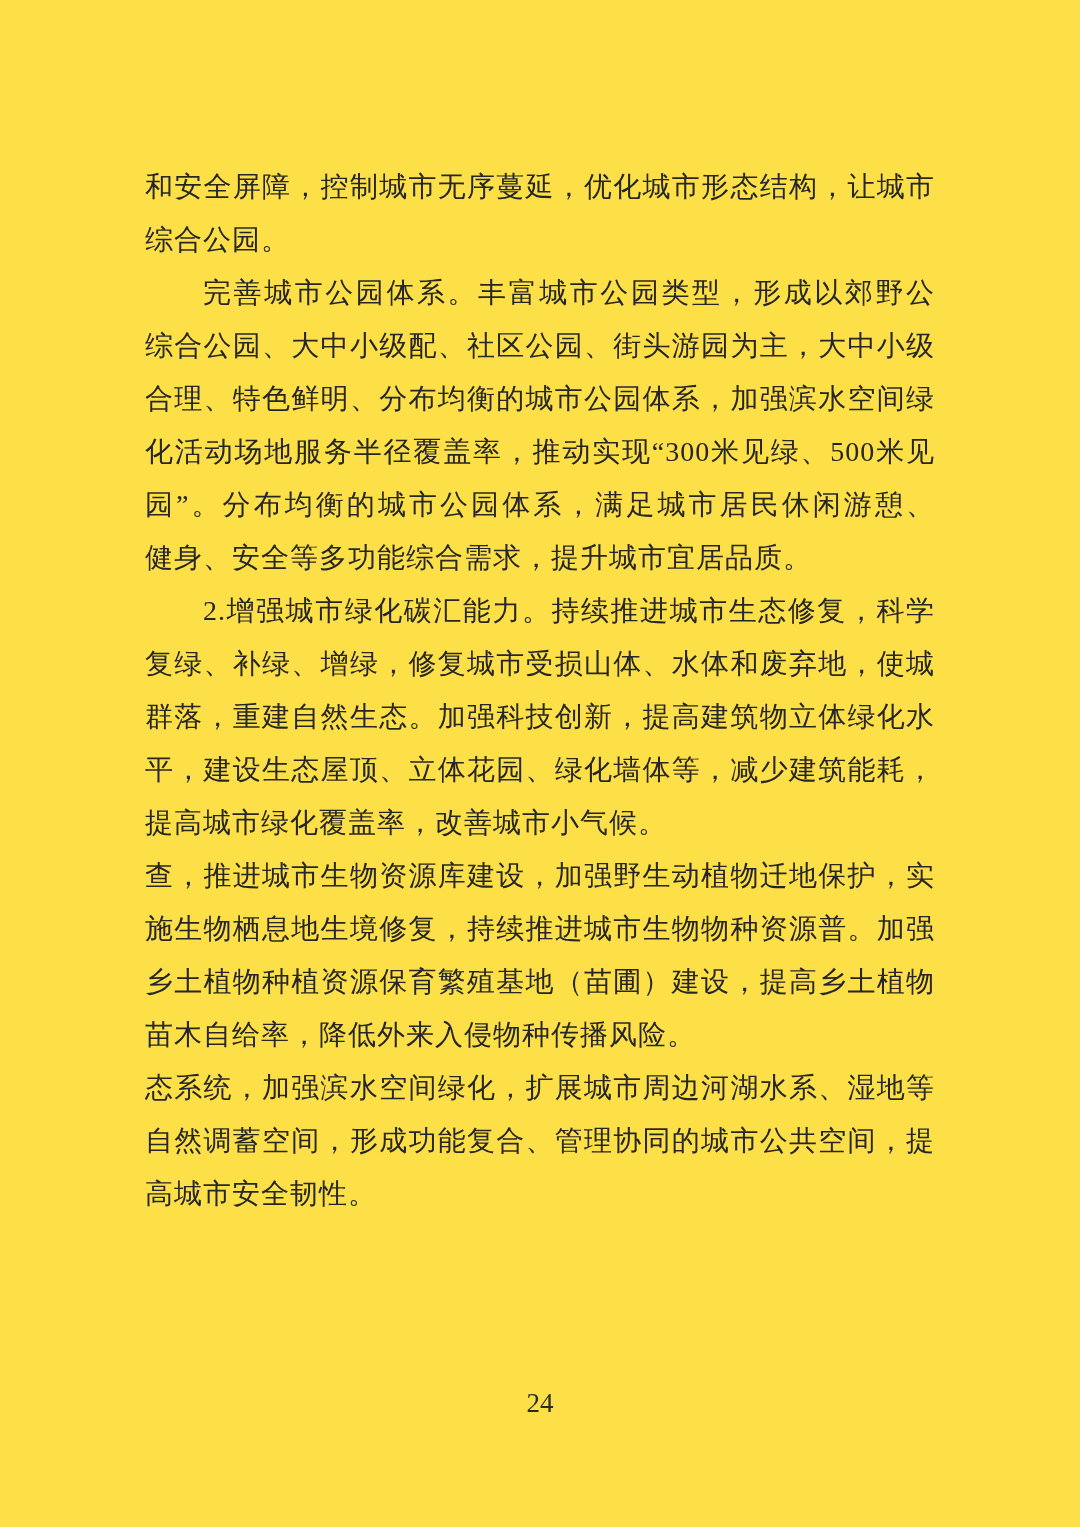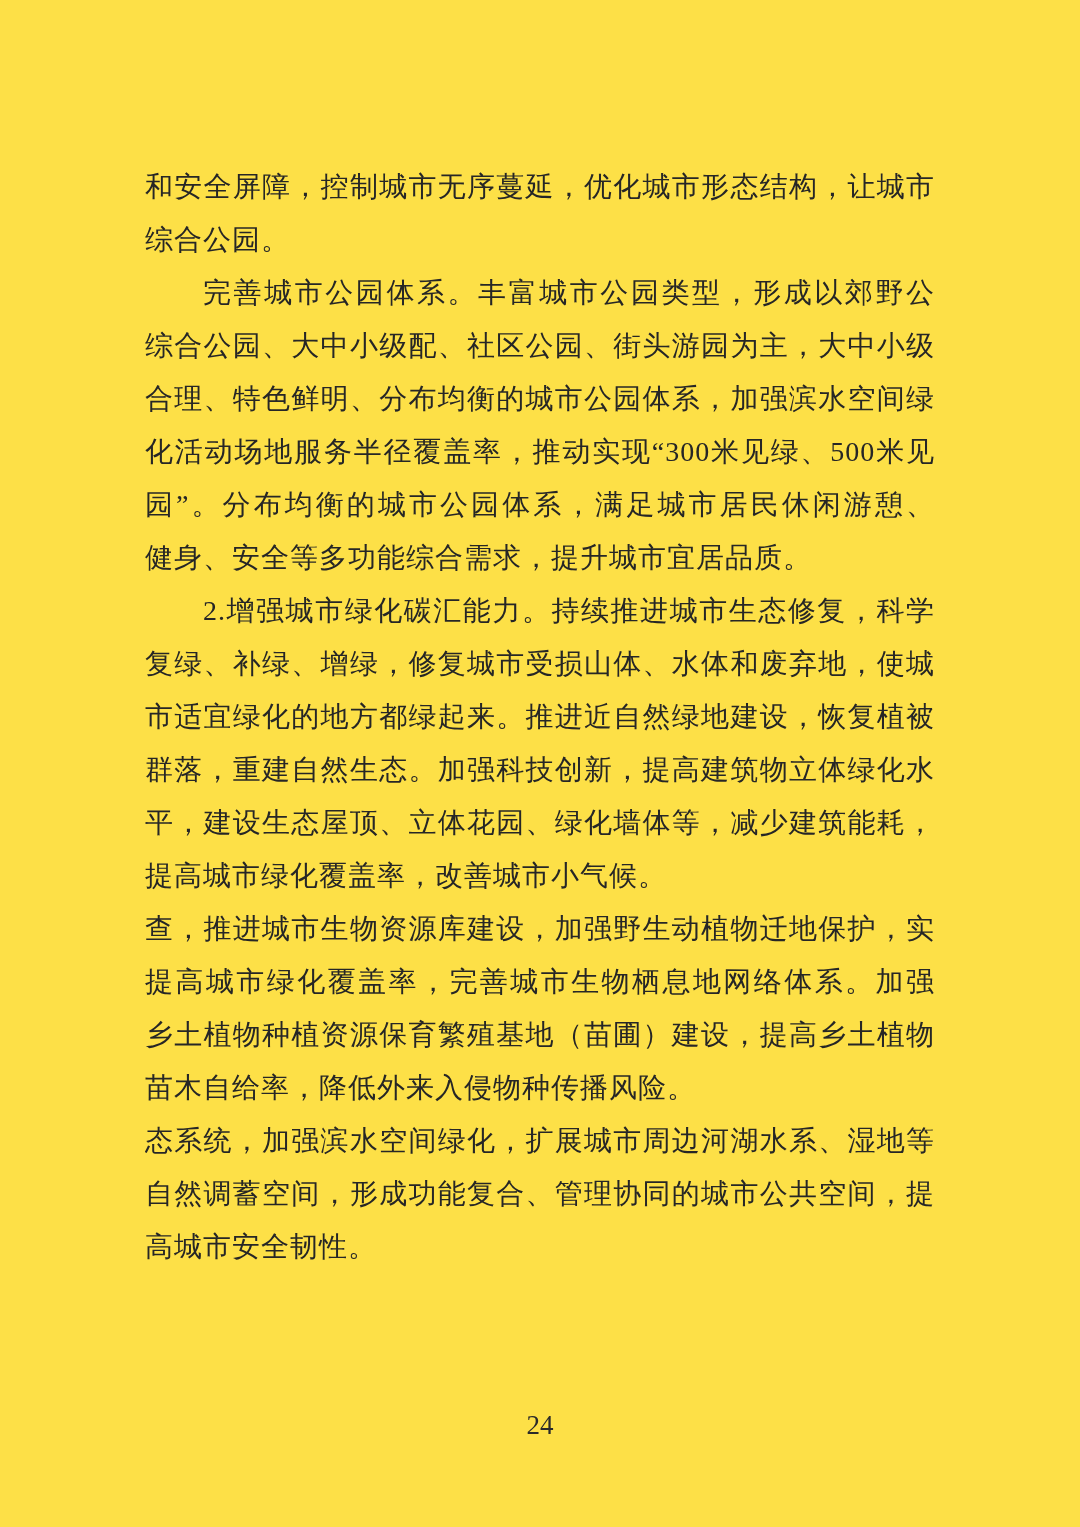--- a/index.html
+++ b/index.html
@@ -44,44 +44,42 @@
   }
   .page-number {
     position: absolute;
     top: 1386px;
     left: 0;
     width: 1080px;
     text-align: center;
     font-size: 27px;
     line-height: 34px;
     color: #2a2a2a;
-    margin-top: 22px;
   }
 </style>
 </head>
 <body>
 
 <div class="page">
   <div class="text-block">
       <div class="line fill">和安全屏障，控制城市无序蔓延，优化城市形态结构，让城市</div>
       <div class="line">综合公园。</div>
       <div class="line indent fill">完善城市公园体系。丰富城市公园类型，形成以郊野公园、</div>
       <div class="line fill">综合公园、大中小级配、社区公园、街头游园为主，大中小级配</div>
       <div class="line fill">合理、特色鲜明、分布均衡的城市公园体系，加强滨水空间绿化</div>
       <div class="line fill">化活动场地服务半径覆盖率，推动实现“300米见绿、500米见</div>
       <div class="line fill">园”。分布均衡的城市公园体系，满足城市居民休闲游憩、</div>
       <div class="line">健身、安全等多功能综合需求，提升城市宜居品质。</div>
       <div class="line indent fill">2.增强城市绿化碳汇能力。持续推进城市生态修复，科学</div>
       <div class="line fill">复绿、补绿、增绿，修复城市受损山体、水体和废弃地，使城</div>
-      <div class="line fill">市适宜绿化的地方都绿起来。推进近自然绿地建设，恢复植被</div>
       <div class="line fill">群落，重建自然生态。加强科技创新，提高建筑物立体绿化水</div>
       <div class="line fill">平，建设生态屋顶、立体花园、绿化墙体等，减少建筑能耗，</div>
       <div class="line">提高城市绿化覆盖率，改善城市小气候。</div>
       <div class="line fill">查，推进城市生物资源库建设，加强野生动植物迁地保护，实</div>
-      <div class="line fill">提高城市绿化覆盖率，完善城市生物栖息地网络体系。加强</div>
+      <div class="line fill">施生物栖息地生境修复，持续推进城市生物物种资源普。加强</div>
       <div class="line fill">乡土植物种植资源保育繁殖基地（苗圃）建设，提高乡土植物</div>
       <div class="line">苗木自给率，降低外来入侵物种传播风险。</div>
       <div class="line fill">态系统，加强滨水空间绿化，扩展城市周边河湖水系、湿地等</div>
       <div class="line fill">自然调蓄空间，形成功能复合、管理协同的城市公共空间，提</div>
       <div class="line">高城市安全韧性。</div>
     </div>
   <div class="page-number">24</div>
 </div>
 
 </body></html>

